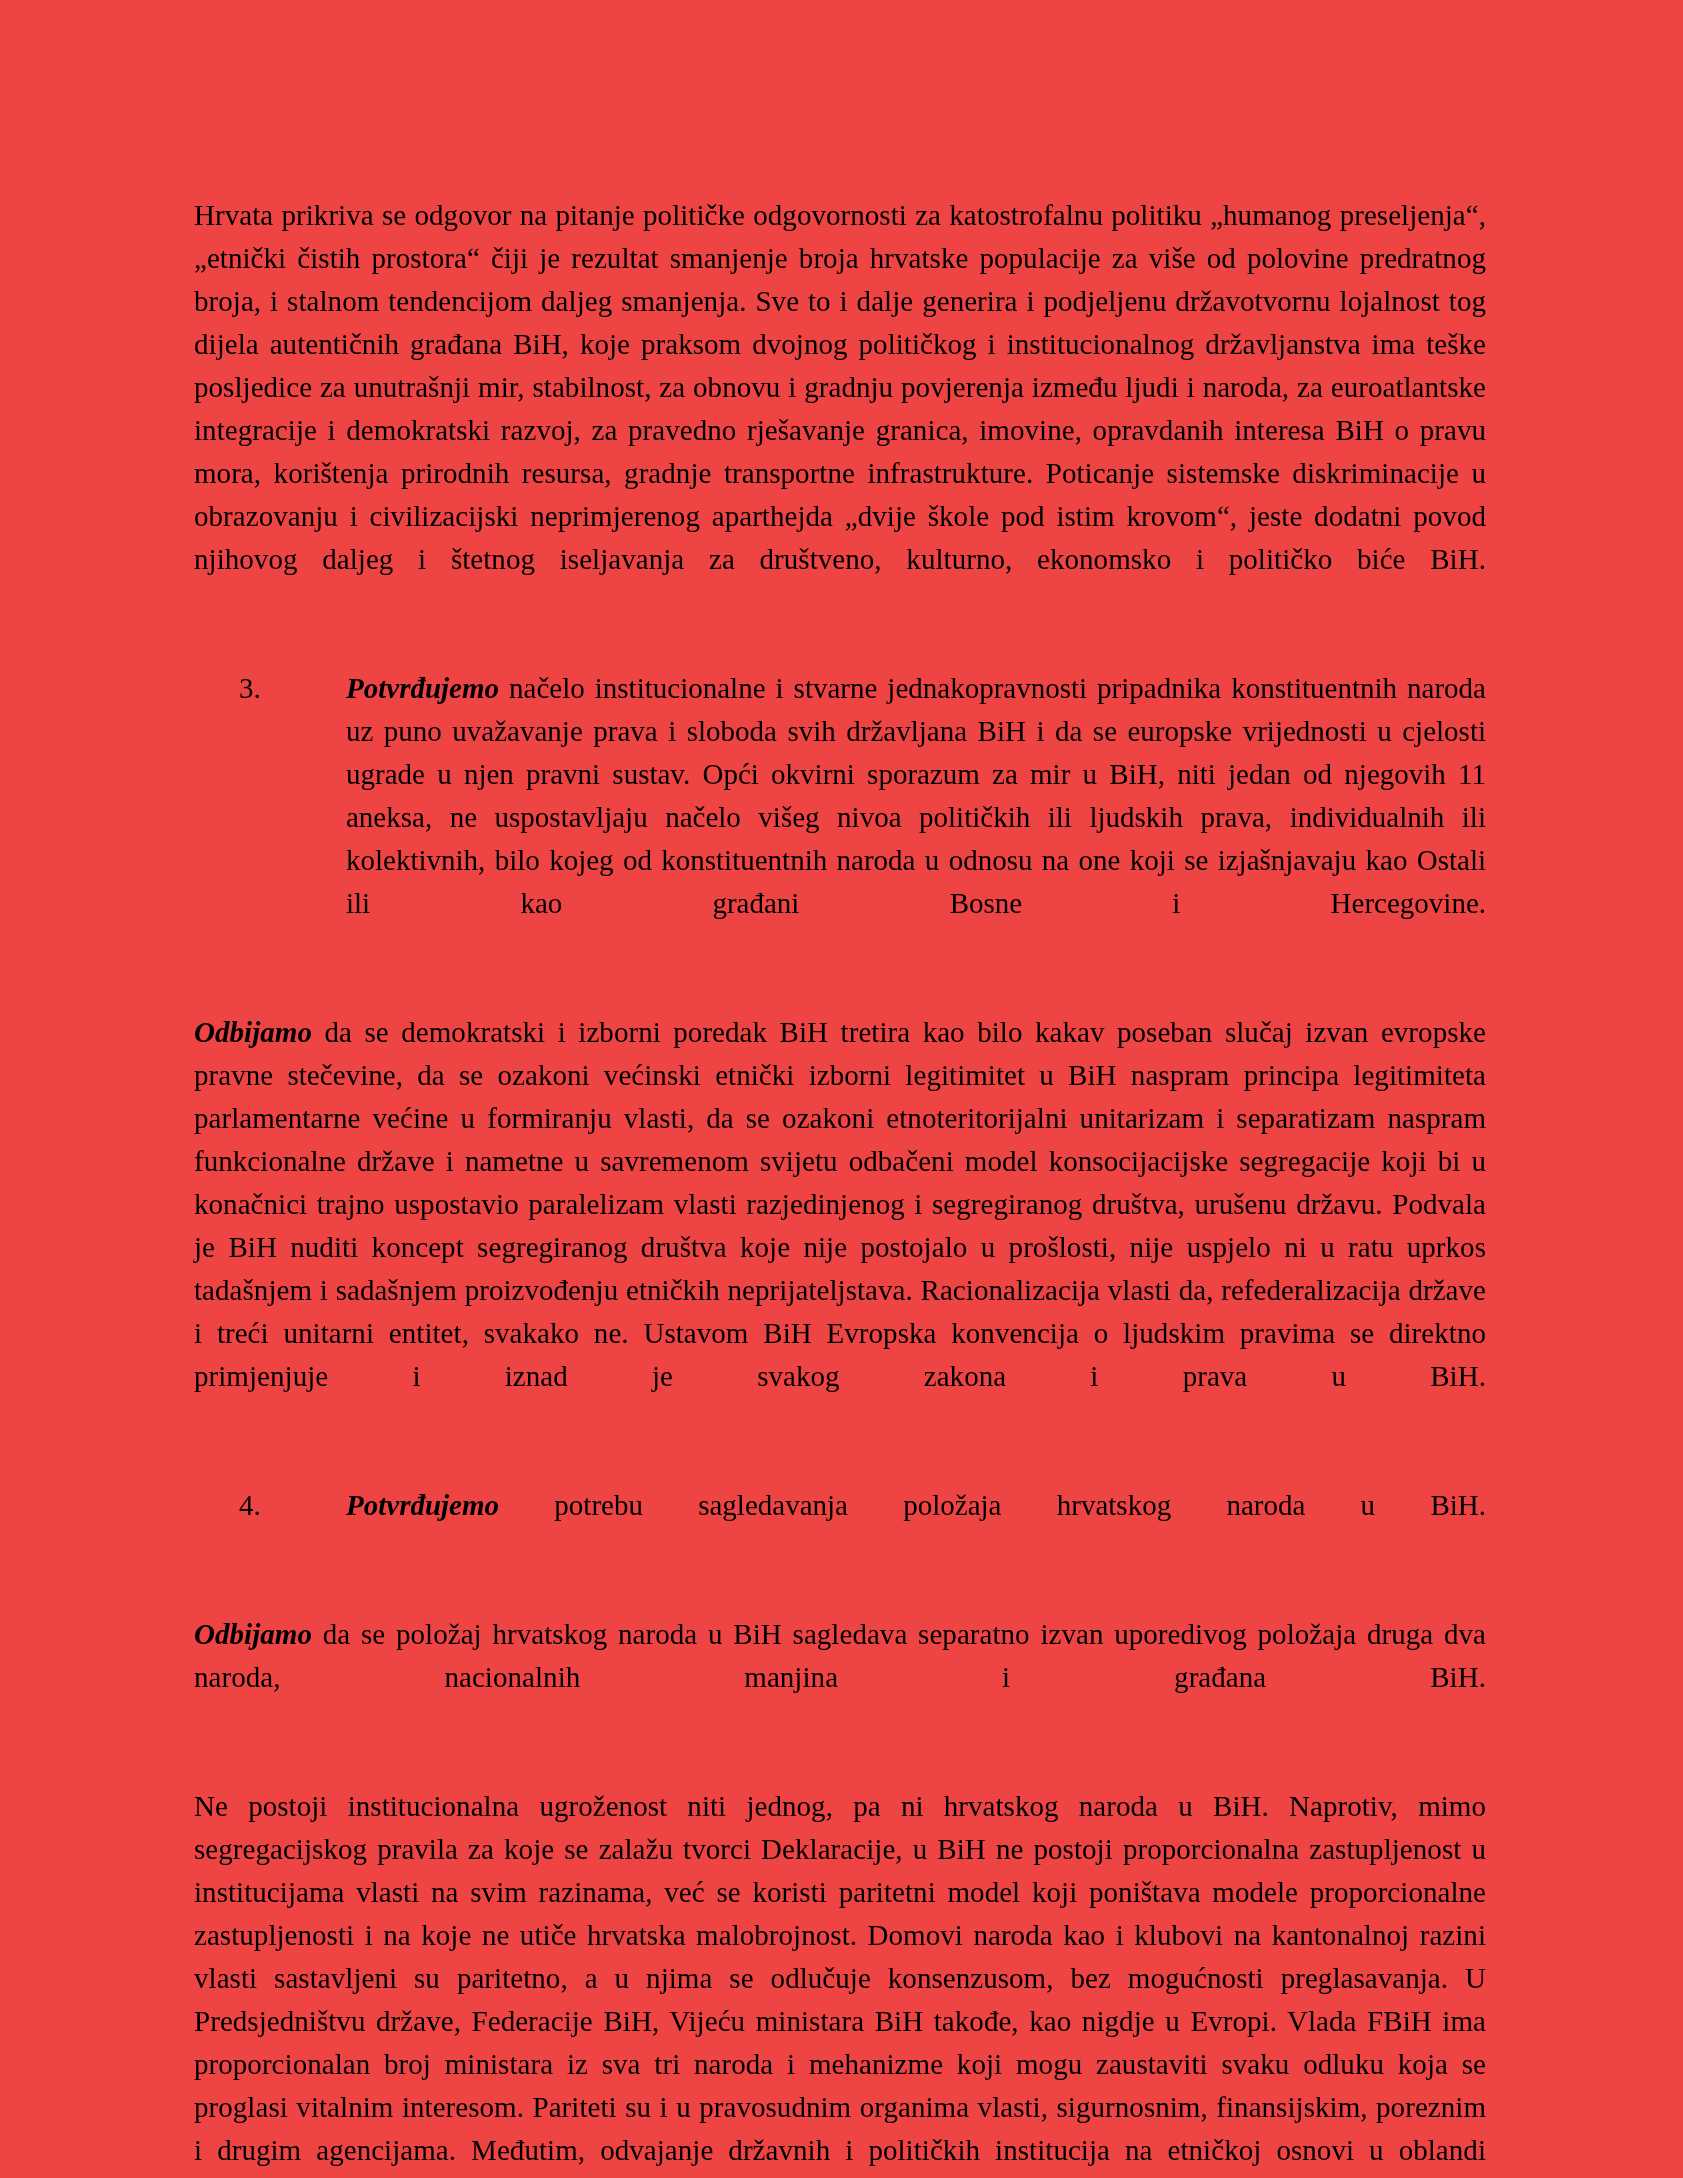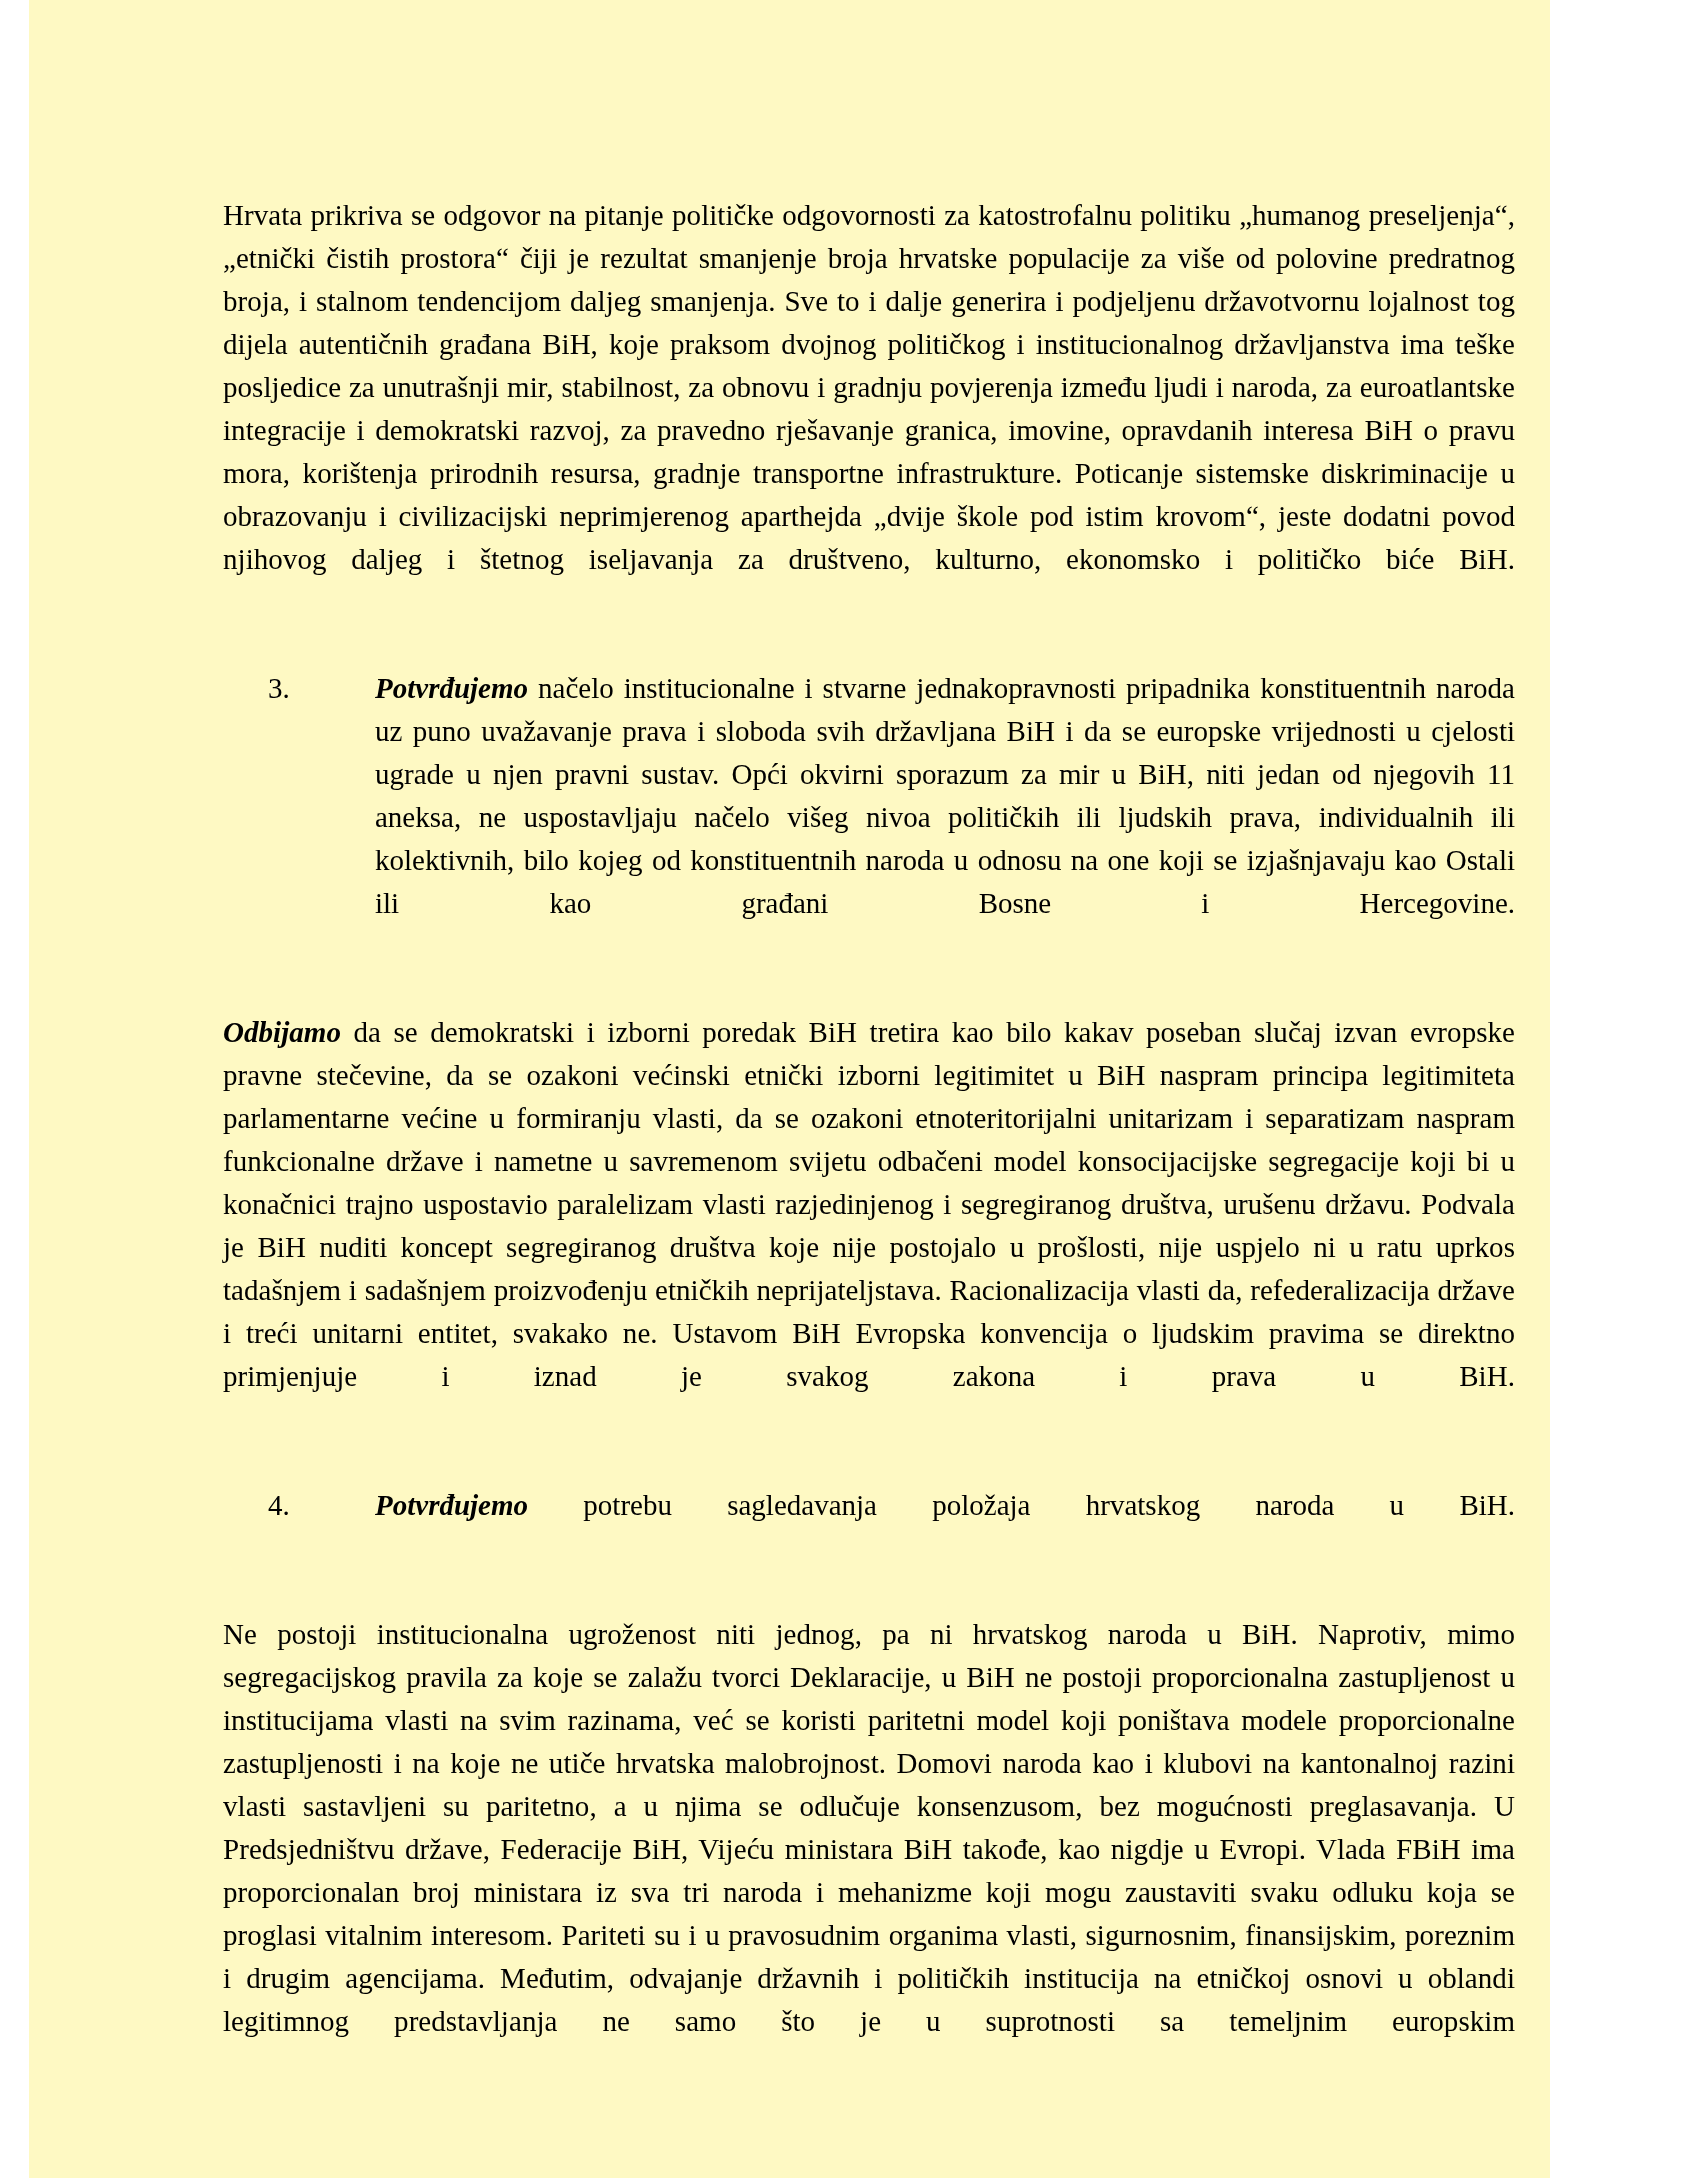--- a/index.html
+++ b/index.html
@@ -10,25 +10,24 @@
   }
   body {
     width: 1683px;
     height: 2178px;
     font-family: "Liberation Serif", "DejaVu Serif", serif;
     color: #000000;
     -webkit-font-smoothing: antialiased;
   }
   .page {
     position: relative;
-    width: 1521px;
+    width: 1683px;
     height: 2178px;
-    background: #fef9c3;
+    background: #ef4444;
     box-sizing: border-box;
-    margin-left: 29px;
   }
   .content {
     position: absolute;
     left: 194px;
     top: 194px;
     width: 1292px;
   }
   p.body-para {
     margin: 0 0 0 0;
     text-align: justify;
@@ -85,18 +84,19 @@
     <div class="num-item">
       <span class="num">3.</span><span class="kw">Potvrđujemo</span><span> načelo institucionalne i stvarne jednakopravnosti pripadnika konstituentnih naroda uz puno uvažavanje prava i sloboda svih državljana BiH i da se europske vrijednosti u cjelosti ugrade u njen pravni sustav. Opći okvirni sporazum za mir u BiH, niti jedan od njegovih 11 aneksa, ne uspostavljaju načelo višeg nivoa političkih ili ljudskih prava, individualnih ili kolektivnih, bilo kojeg od konstituentnih naroda u odnosu na one koji se izjašnjavaju kao Ostali ili kao građani Bosne i Hercegovine.</span>
     </div>
 
     <p class="body-para spaced"><span class="kw">Odbijamo</span><span> da se demokratski i izborni poredak BiH tretira kao bilo kakav poseban slučaj izvan evropske pravne stečevine, da se ozakoni većinski etnički izborni legitimitet u BiH naspram principa legitimiteta parlamentarne većine u formiranju vlasti, da se ozakoni etnoteritorijalni unitarizam i separatizam naspram funkcionalne države i nametne u savremenom svijetu odbačeni model konsocijacijske segregacije koji bi u konačnici trajno uspostavio paralelizam vlasti razjedinjenog i segregiranog društva, urušenu državu. Podvala je BiH nuditi koncept segregiranog društva koje nije postojalo u prošlosti,  nije uspjelo ni u ratu uprkos tadašnjem i sadašnjem proizvođenju etničkih neprijateljstava. Racionalizacija vlasti da, refederalizacija države i treći unitarni entitet, svakako ne. Ustavom BiH Evropska konvencija o ljudskim pravima se direktno primjenjuje i iznad je svakog zakona i prava u BiH.</span></p>
 
     <div class="num-item">
       <span class="num">4.</span><span class="kw">Potvrđujemo</span><span> potrebu sagledavanja položaja hrvatskog naroda u BiH.</span>
     </div>
 
+    <p class="body-para spaced"><span class="kw">Odbijamo</span><span> da se položaj hrvatskog naroda u BiH sagledava separatno izvan uporedivog položaja druga dva naroda, nacionalnih manjina  i građana BiH.</span></p>
 
     <p class="body-para spaced">Ne postoji institucionalna ugroženost niti jednog, pa ni hrvatskog naroda u BiH. Naprotiv, mimo segregacijskog  pravila za koje se zalažu tvorci Deklaracije, u BiH ne postoji proporcionalna zastupljenost u institucijama vlasti na svim razinama, već se koristi paritetni model koji poništava modele proporcionalne zastupljenosti i na koje ne utiče hrvatska malobrojnost. Domovi naroda kao i  klubovi na kantonalnoj razini vlasti sastavljeni su paritetno, a u njima se odlučuje konsenzusom, bez mogućnosti preglasavanja. U Predsjedništvu države, Federacije BiH, Vijeću ministara BiH takođe, kao nigdje u Evropi. Vlada FBiH ima proporcionalan broj ministara iz sva tri naroda i mehanizme koji mogu zaustaviti svaku odluku koja se proglasi vitalnim interesom. Pariteti su i u pravosudnim organima vlasti, sigurnosnim, finansijskim, poreznim i drugim agencijama. Međutim, odvajanje državnih i političkih institucija na etničkoj osnovi u oblandi legitimnog predstavljanja ne samo što je u suprotnosti sa temeljnim europskim</p>
 
   </div>
 </div>
 
 
 </body></html>

